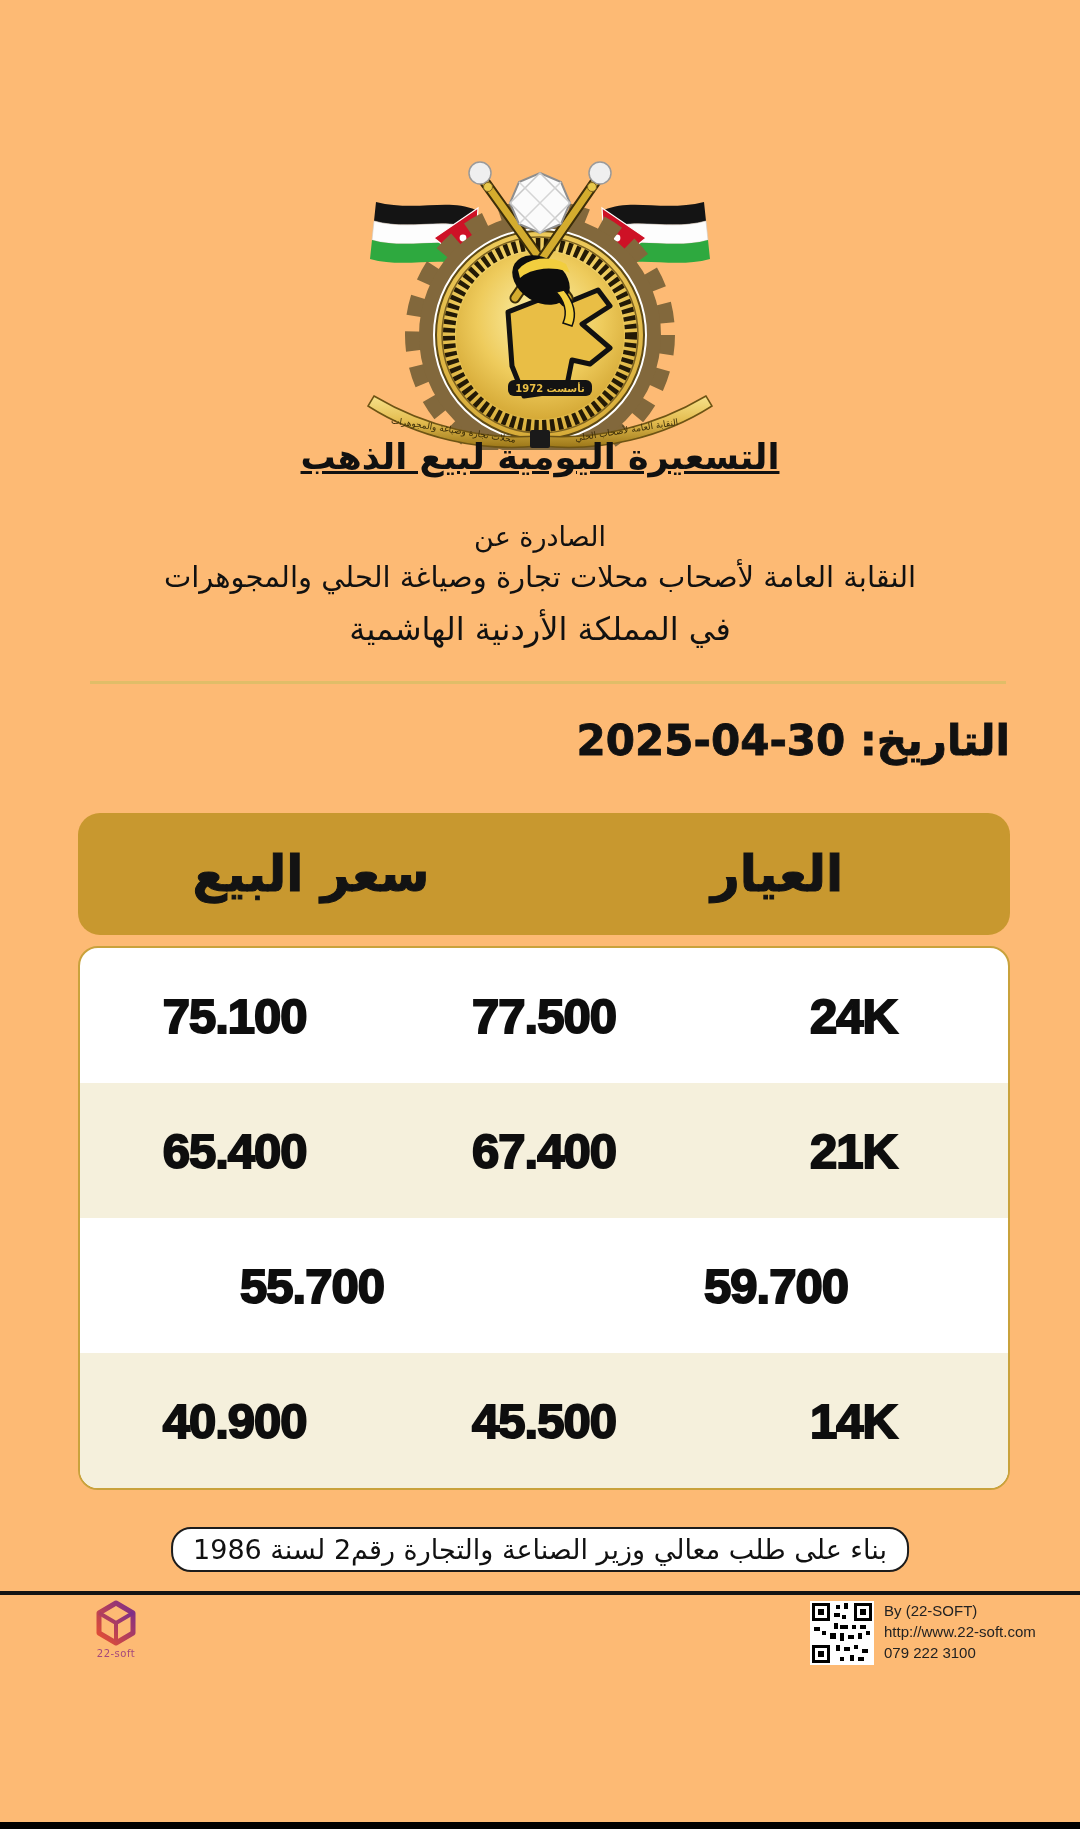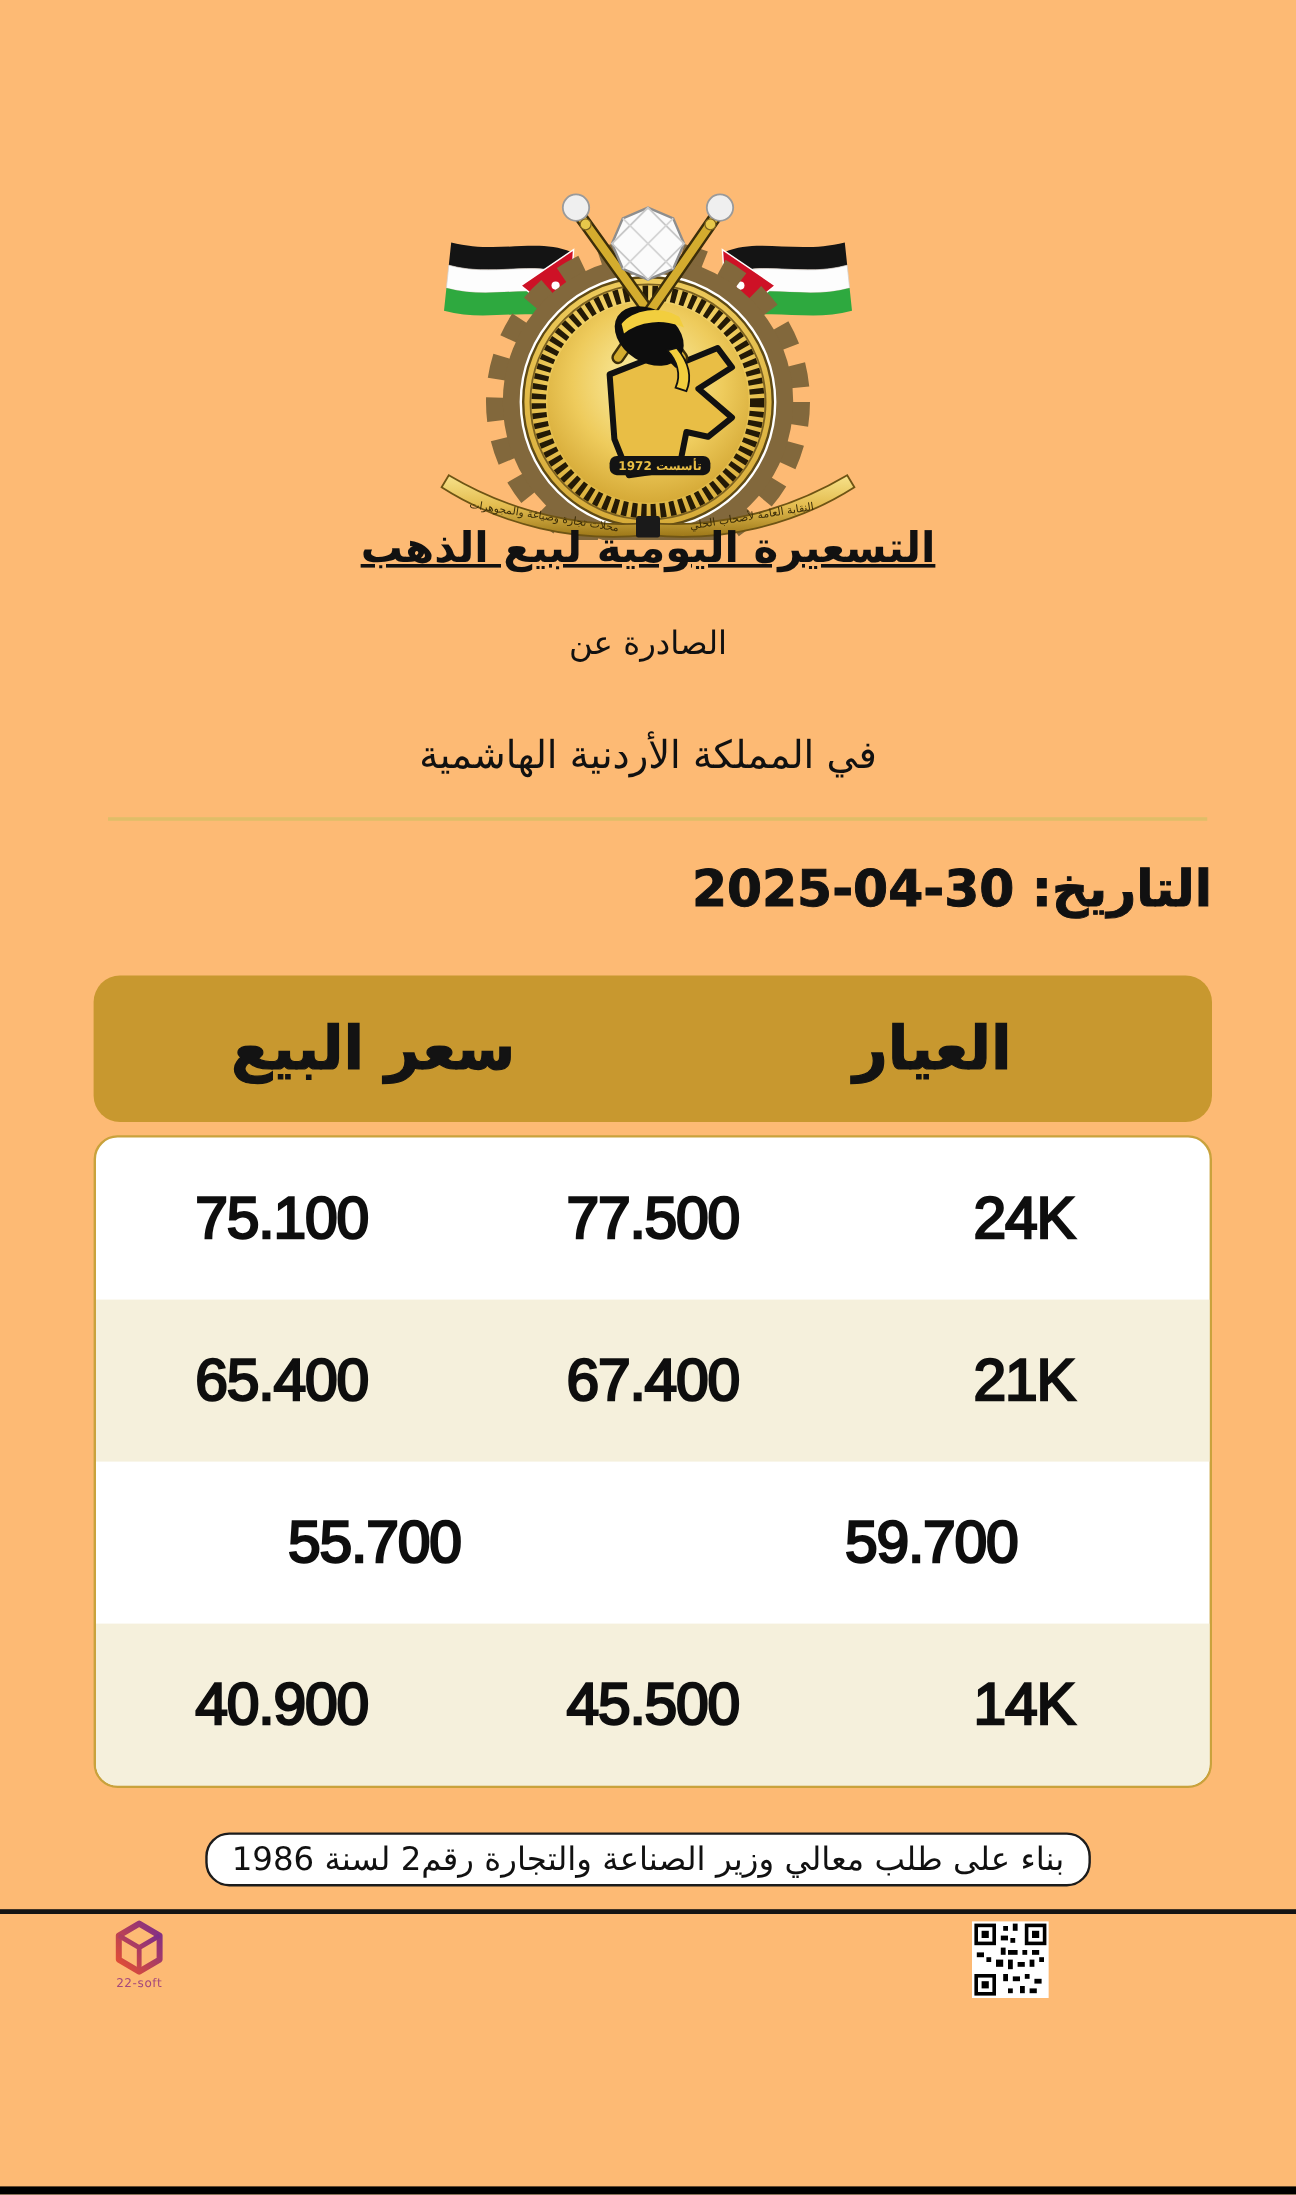--- a/index.html
+++ b/index.html
@@ -37,21 +37,21 @@
     -webkit-text-stroke:1px #131313;
   }
   .table-body{
     position:absolute;top:946px;left:78px;width:932px;height:544px;
     border:2px solid #C9A23C;border-radius:20px;overflow:hidden;
     background:#ffffff;box-sizing:border-box;
   }
   .tr{display:flex;height:135px;align-items:center;direction:rtl;}
   .tr:nth-child(even){background:#F5F0DC;}
   .td{
-    flex:1;text-align:center;font-size:49px;font-weight:400;color:#0e0e0e;
+    flex:1;text-align:center;font-size:49px;font-weight:700;color:#0e0e0e;
     font-family:"Liberation Sans","DejaVu Sans",sans-serif;
     -webkit-text-stroke:2px #0e0e0e;letter-spacing:-1px;
   }
   
   .note-box{
     position:absolute;top:1527px;left:50%;transform:translateX(-50%);
     border:2px solid #1c1c1c;border-radius:20px;padding:5px 20px;
     font-size:27px;direction:rtl;white-space:nowrap;background:#fff;
   }
   
@@ -135,20 +135,21 @@
       <path d="M14,256 C68,288 126,300 178,296 L178,306 C120,312 58,298 8,266 Z" fill="url(#grib)" stroke="#6e5414" stroke-width="1.5"></path>
       <path d="M346,256 C292,288 234,300 182,296 L182,306 C240,312 302,298 352,266 Z" fill="url(#grib)" stroke="#6e5414" stroke-width="1.5"></path>
       <rect x="170" y="290" width="20" height="18" rx="2" fill="#1a1a1a"></rect>
       <text x="93" y="293" font-size="9" text-anchor="middle" fill="#3a2c08" transform="rotate(9 93 293)" direction="rtl">محلات تجارة وصياغة والمجوهرات</text>
       <text x="267" y="293" font-size="9" text-anchor="middle" fill="#3a2c08" transform="rotate(-9 267 293)" direction="rtl">النقابة العامة لأصحاب الحلي</text>
     </svg>
   </div>
 
   <div class="title">التسعيرة اليومية لبيع الذهب</div>
   <div class="issued-by">الصادرة عن</div>
+  <div class="issuer">النقابة العامة لأصحاب محلات تجارة وصياغة الحلي  والمجوهرات</div>
   <div class="country">في المملكة الأردنية الهاشمية</div>
   <div class="gold-line"></div>
 
   <div class="datetime">
     <div>
       <span>التاريخ:</span>
       <span>30-04-2025</span>
     </div>
   </div>
 
@@ -229,15 +230,20 @@
           <rect x="34" y="46" width="6" height="4"></rect>
           <rect x="44" y="44" width="4" height="4"></rect>
           <rect x="52" y="48" width="6" height="4"></rect>
         <rect x="30" y="56" width="4" height="4"></rect>
           <rect x="40" y="54" width="4" height="6"></rect>
           <rect x="48" y="56" width="6" height="4"></rect>
       </g>
     </svg>
   </div>
 
+  <div class="byline-block">
+    <div>By (22-SOFT)</div>
+    <div>http://www.22-soft.com</div>
+    <div>079 222 3100</div>
+  </div>
 
   <div class="bottom-bar"></div>
 </div>
 
 </body></html>

